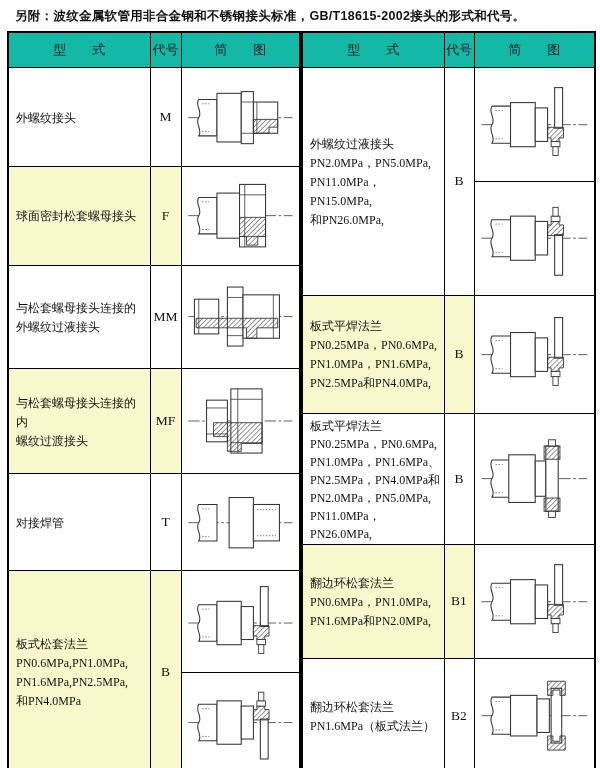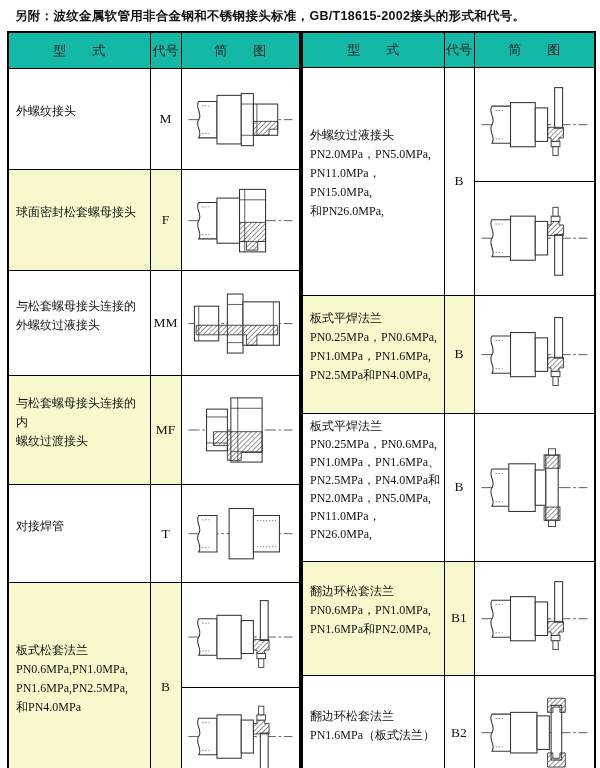--- a/index.html
+++ b/index.html
@@ -4,21 +4,21 @@
 <style>
   html,body{margin:0;padding:0;background:#fff;}
   body{width:600px;height:768px;overflow:hidden;font-family:"Liberation Sans",sans-serif;color:#111;}
   .title{font-weight:bold;font-size:12.5px;line-height:1.3;padding:8px 6px 7px 15px;letter-spacing:.3px;}
   .wrap{display:flex;margin:0 7px;}
   table{border-collapse:collapse;table-layout:fixed;border:2px solid #000;}
   td{border:1px solid #000;box-sizing:border-box;overflow:hidden;background:#fff;}
   tr.head td{background:#14b8a6;text-align:center;vertical-align:middle;
     font-family:"Liberation Serif","DejaVu Serif",serif;font-size:13px;color:#222;}
   .c-type{font-family:"Liberation Serif","DejaVu Serif",serif;font-size:12px;line-height:19px;
-    padding:3px 3px 18px 7px;vertical-align:middle;white-space:pre-line;}
+    padding:3px 3px 1px 7px;vertical-align:middle;white-space:pre-line;}
   .c-code{text-align:center;vertical-align:middle;
     font-family:"Liberation Serif","DejaVu Serif",serif;font-size:13.5px;}
   .hl{background:#f9f8cd;}
   .c-diag{padding:0;}
   .dw{display:flex;align-items:center;justify-content:center;width:100%;}
   .dw svg{width:96%;height:95%;display:block;}
   .sub2{border-top:1px solid #000;}
   .tight{line-height:18px;}
 </style>
 </head>

